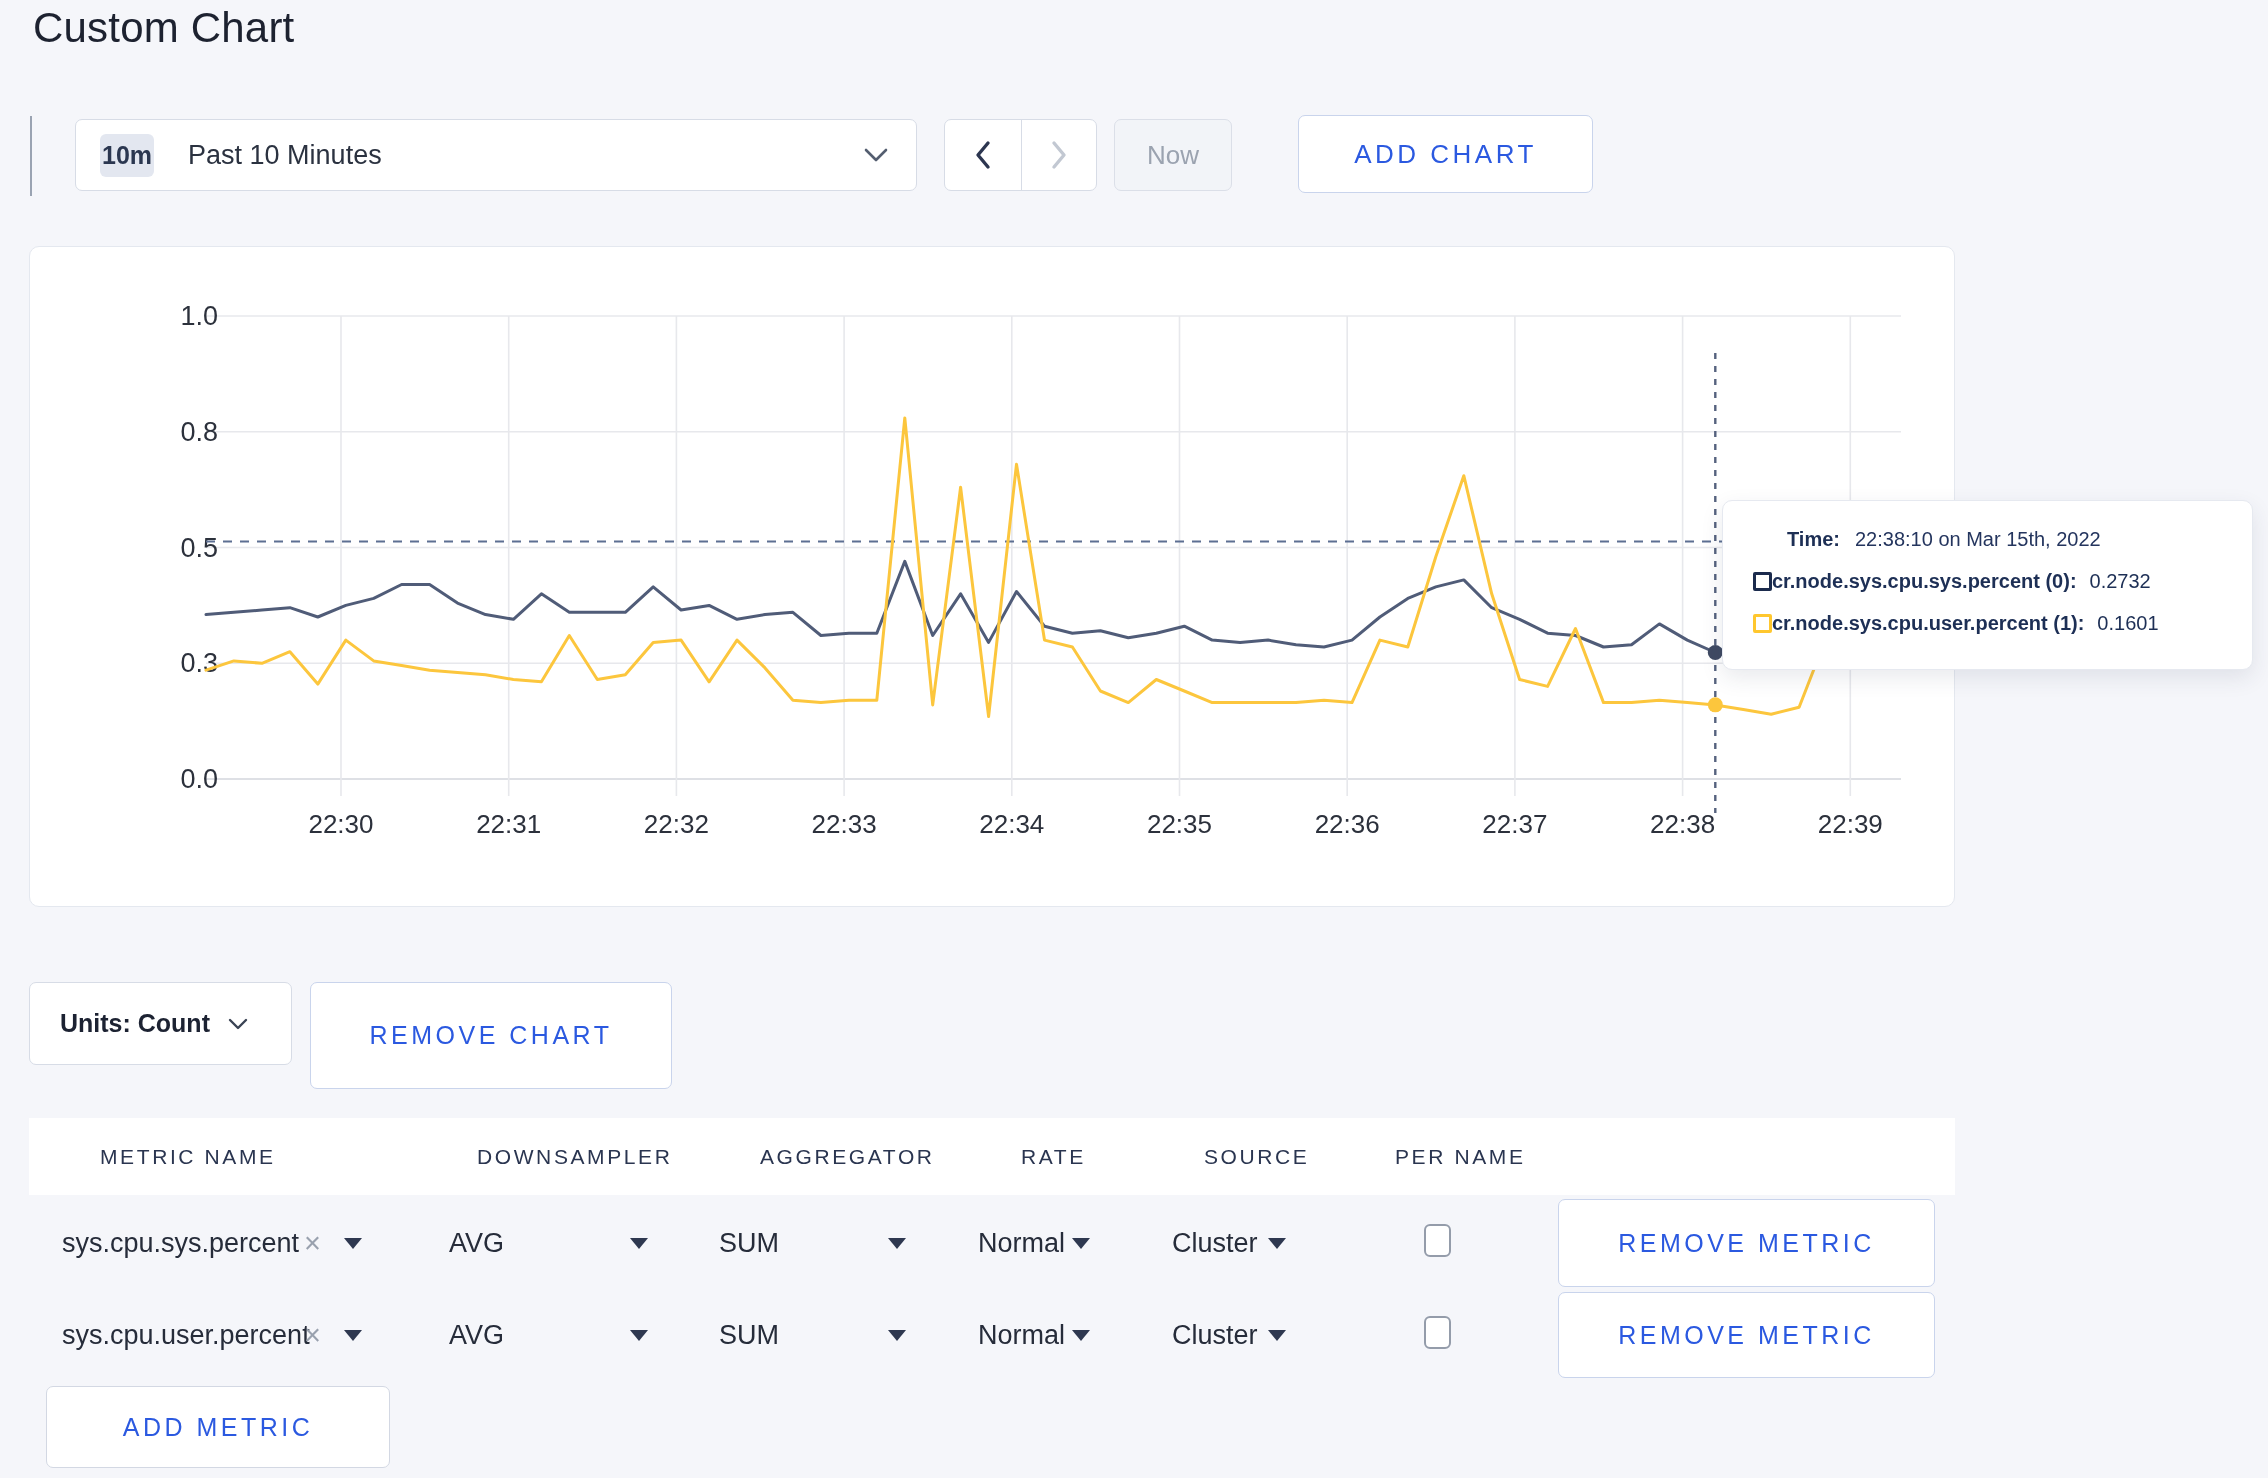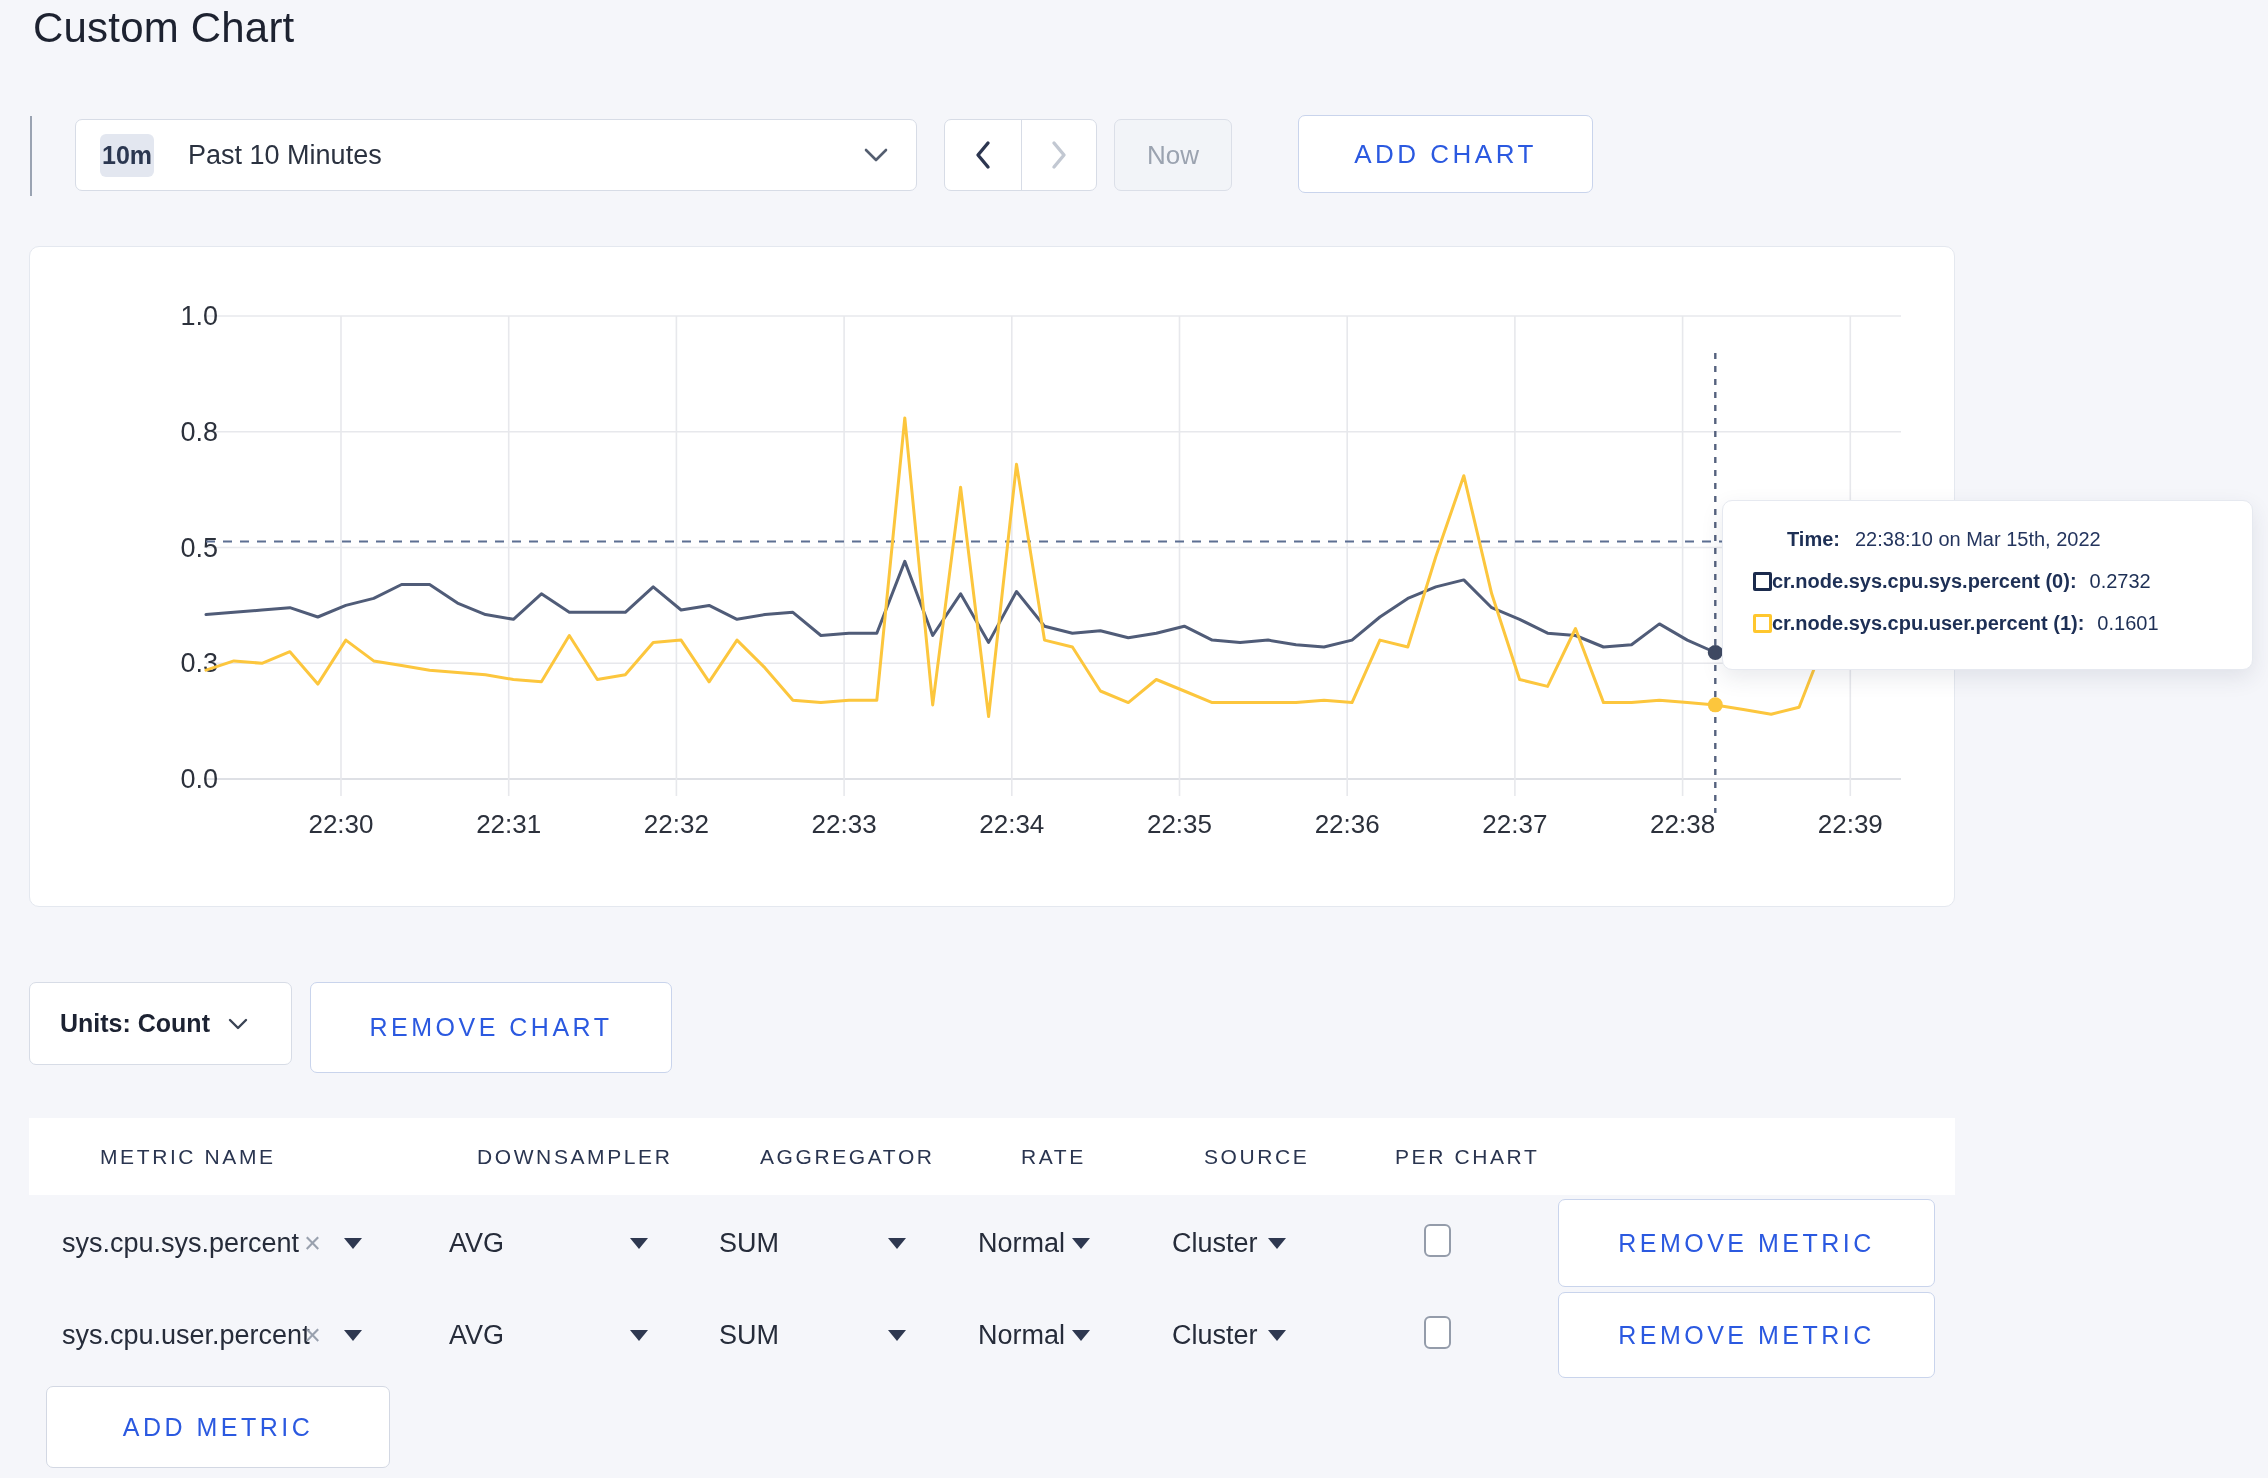--- a/index.html
+++ b/index.html
@@ -71,21 +71,21 @@
   .tt-time .val { margin-left:15px; font-weight:400; color:#24355e; }
   .tt-row { margin:19px 0 0 30px; display:flex; align-items:center; }
   .tt-swatch { width:19px; height:19px; border-radius:2px; background:#fff; flex:none; }
   .tt-name { font-weight:700; }
   .tt-val { margin-left:13px; font-weight:400; }
 
   
   .units-select { left:29px; top:982px; width:263px; height:83px; cursor:pointer; }
   .units-label { margin-left:30px; font-size:25px; font-weight:700; color:#1c2232; }
   .units-select .chev { margin-left:18px; }
-  .remove-chart { left:310px; top:982px; width:362px; height:91px; }
+  .remove-chart { left:310px; top:982px; width:362px; height:107px; }
 
   
   .tbl-header { left:29px; top:1118px; width:1926px; height:77px; background:#fff; }
   .th {
     position:absolute; top:0; height:77px; line-height:77px;
     font-size:21px; letter-spacing:2.6px; font-weight:500; color:#2a3550; white-space:nowrap;
   }
   .cell { position:absolute; font-size:27px; color:#262c3a; white-space:nowrap; }
   .caret {
     position:absolute; width:0; height:0;
@@ -199,21 +199,21 @@
     </svg>
 </div>
 <div class="abs blue-btn remove-chart">REMOVE CHART</div>
 
 <div class="abs tbl-header">
   <span class="th" style="left:71px">METRIC NAME</span>
   <span class="th" style="left:448px">DOWNSAMPLER</span>
   <span class="th" style="left:731px">AGGREGATOR</span>
   <span class="th" style="left:992px">RATE</span>
   <span class="th" style="left:1175px">SOURCE</span>
-  <span class="th" style="left:1366px">PER CHART</span>
+  <span class="th" style="left:1366px">PER NAME</span>
 </div>
 
 <div>
   <span class="cell" style="left:62px;top:1228px">sys.cpu.sys.percent</span>
   <span class="clear-x" style="left:304px;top:1227px">×</span>
   <span class="caret" style="left:344px;top:1238px"></span>
   <span class="cell" style="left:449px;top:1228px">AVG</span>
   <span class="caret" style="left:630px;top:1238px"></span>
   <span class="cell" style="left:719px;top:1228px">SUM</span>
   <span class="caret" style="left:888px;top:1238px"></span>

